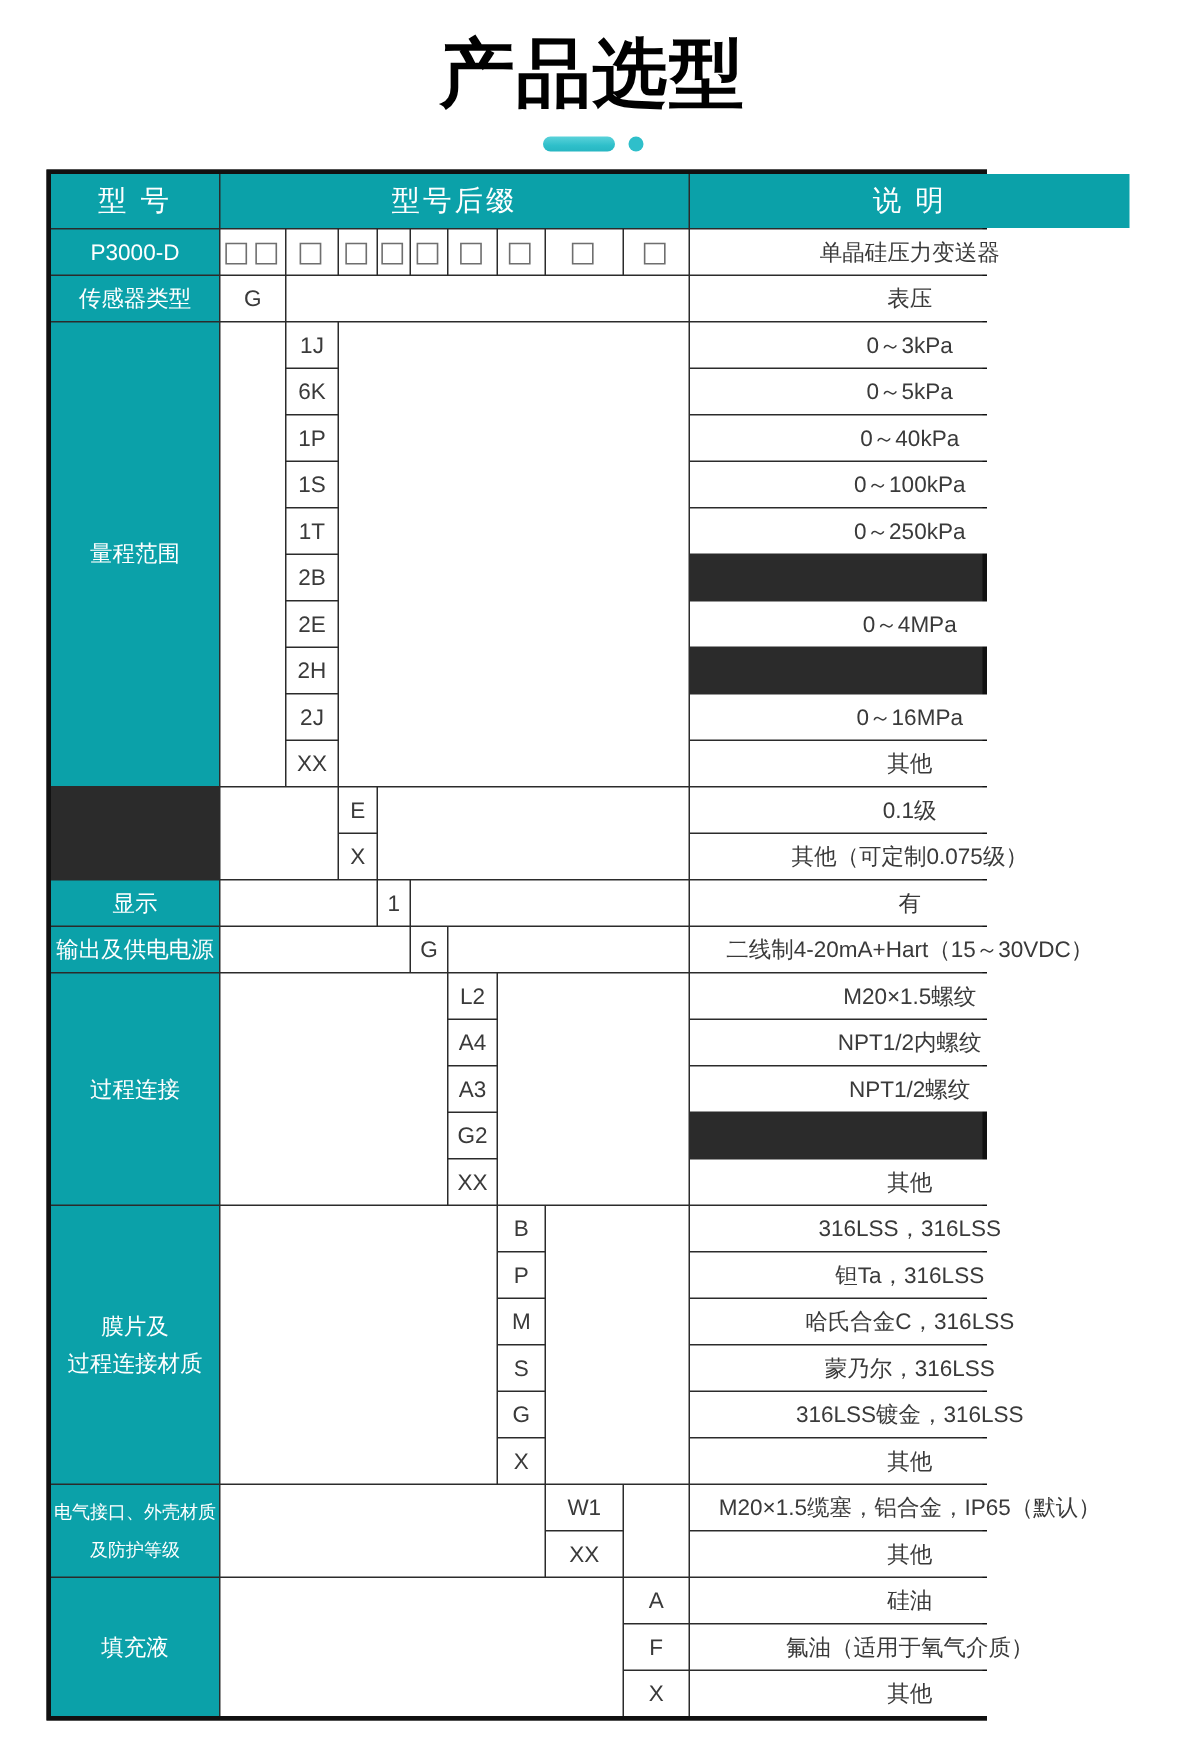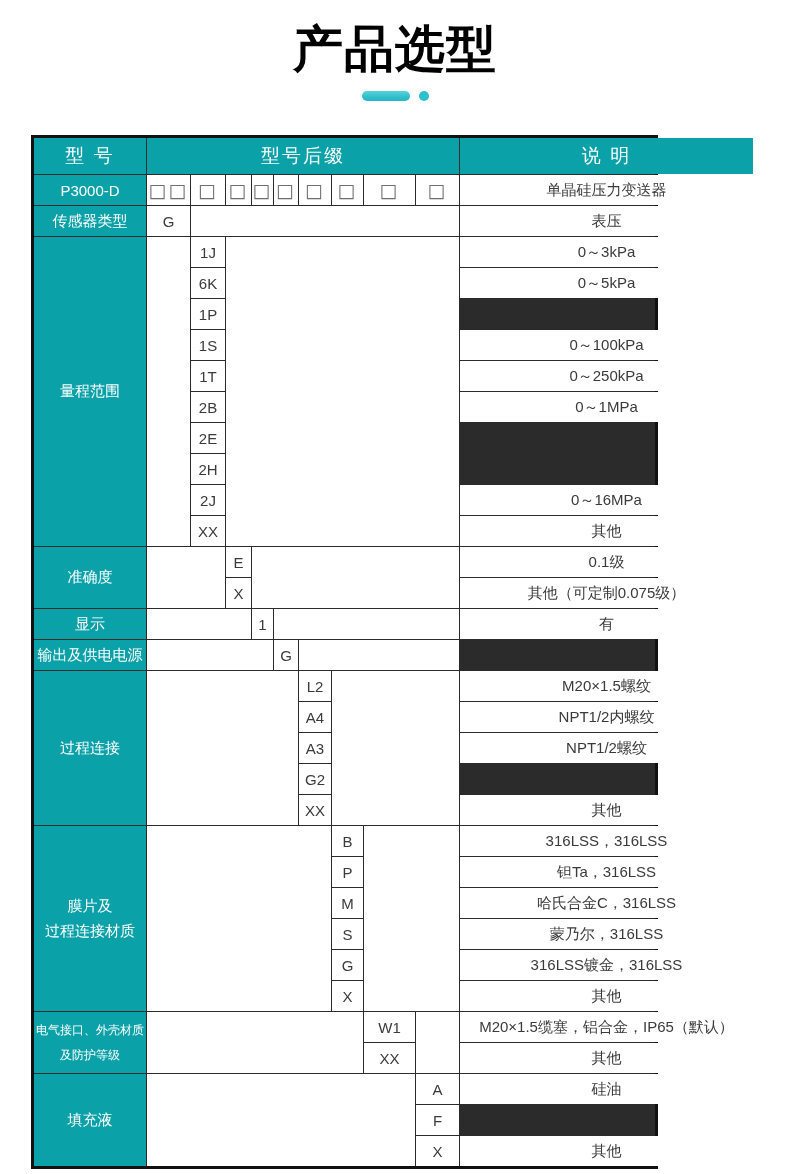--- a/index.html
+++ b/index.html
@@ -33,21 +33,21 @@
     border-radius: 5px;
     background: linear-gradient(180deg, #5ad2da 0%, #2fbfca 60%, #27b6c2 100%);
   }
   .deco-dot {
     width: 10px; height: 10px;
     border-radius: 50%;
     background: #2fbfca;
   }
 
   .ptable {
-    margin: 34px 0 0 31px;
+    margin: 12px 0 0 31px;
     width: 627px;
     display: grid;
     grid-template-columns: 112px 43px 34px 25px 21px 24px 32px 31px 51px 43px 293px;
     grid-template-rows: 36px repeat(32, 30px);
     gap: 1px;
     background: #2b2b2b;          
     border: 3px solid #111;
   }
   .cell {
     background: #fff;
@@ -118,44 +118,45 @@
     <div class="cell code" style="grid-area:7/3/8/4">1S</div>
     <div class="cell code" style="grid-area:8/3/9/4">1T</div>
     <div class="cell code" style="grid-area:9/3/10/4">2B</div>
     <div class="cell code" style="grid-area:10/3/11/4">2E</div>
     <div class="cell code" style="grid-area:11/3/12/4">2H</div>
     <div class="cell code" style="grid-area:12/3/13/4">2J</div>
     <div class="cell code" style="grid-area:13/3/14/4">XX</div>
     <div class="cell" style="grid-area:4/4/14/11"></div>
     <div class="cell desc" style="grid-area:4/11/5/12">0～3kPa</div>
     <div class="cell desc" style="grid-area:5/11/6/12">0～5kPa</div>
+    <div class="cell desc" style="grid-area:6/11/7/12">0～40kPa</div>
     <div class="cell desc" style="grid-area:7/11/8/12">0～100kPa</div>
     <div class="cell desc" style="grid-area:8/11/9/12">0～250kPa</div>
-    <div class="cell desc" style="grid-area:9/11/10/12">0～1MPa</div>
+    <div class="cell desc" style="grid-area:10/11/11/12">0～4MPa</div>
     <div class="cell desc" style="grid-area:12/11/13/12">0～16MPa</div>
     <div class="cell desc" style="grid-area:13/11/14/12">其他</div>
 
-    <div class="cell teal rowlabel" style="grid-area:14/1/16/2">准确度</div>
     <div class="cell" style="grid-area:14/2/16/4"></div>
     <div class="cell code" style="grid-area:14/4/15/5">E</div>
     <div class="cell code" style="grid-area:15/4/16/5">X</div>
     <div class="cell" style="grid-area:14/5/16/11"></div>
     <div class="cell desc" style="grid-area:14/11/15/12">0.1级</div>
     <div class="cell desc" style="grid-area:15/11/16/12">其他（可定制0.075级）</div>
 
     <div class="cell teal rowlabel" style="grid-area:16/1/17/2">显示</div>
     <div class="cell" style="grid-area:16/2/17/5"></div>
     <div class="cell code" style="grid-area:16/5/17/6">1</div>
     <div class="cell" style="grid-area:16/6/17/11"></div>
     <div class="cell desc" style="grid-area:16/11/17/12">有</div>
 
     <div class="cell teal rowlabel" style="grid-area:17/1/18/2">输出及供电电源</div>
     <div class="cell" style="grid-area:17/2/18/6"></div>
     <div class="cell code" style="grid-area:17/6/18/7">G</div>
     <div class="cell" style="grid-area:17/7/18/11"></div>
+    <div class="cell desc" style="grid-area:17/11/18/12">二线制4-20mA+Hart（15～30VDC）</div>
 
     <div class="cell teal rowlabel" style="grid-area:18/1/23/2">过程连接</div>
     <div class="cell" style="grid-area:18/2/23/7"></div>
     <div class="cell code" style="grid-area:18/7/19/8">L2</div>
     <div class="cell code" style="grid-area:19/7/20/8">A4</div>
     <div class="cell code" style="grid-area:20/7/21/8">A3</div>
     <div class="cell code" style="grid-area:21/7/22/8">G2</div>
     <div class="cell code" style="grid-area:22/7/23/8">XX</div>
     <div class="cell" style="grid-area:18/8/23/11"></div>
     <div class="cell desc" style="grid-area:18/11/19/12">M20×1.5螺纹</div>
@@ -196,16 +197,17 @@
     <div class="cell" style="grid-area:29/10/31/11"></div>
     <div class="cell desc" style="grid-area:29/11/30/12">M20×1.5缆塞，铝合金，IP65（默认）</div>
     <div class="cell desc" style="grid-area:30/11/31/12">其他</div>
 
     <div class="cell teal rowlabel" style="grid-area:31/1/34/2">填充液</div>
     <div class="cell" style="grid-area:31/2/34/10"></div>
     <div class="cell code" style="grid-area:31/10/32/11">A</div>
     <div class="cell code" style="grid-area:32/10/33/11">F</div>
     <div class="cell code" style="grid-area:33/10/34/11">X</div>
     <div class="cell desc" style="grid-area:31/11/32/12">硅油</div>
+    <div class="cell desc" style="grid-area:32/11/33/12">氟油（适用于氧气介质）</div>
     <div class="cell desc" style="grid-area:33/11/34/12">其他</div>
 
   </div>
 </div>
 
 </body></html>

